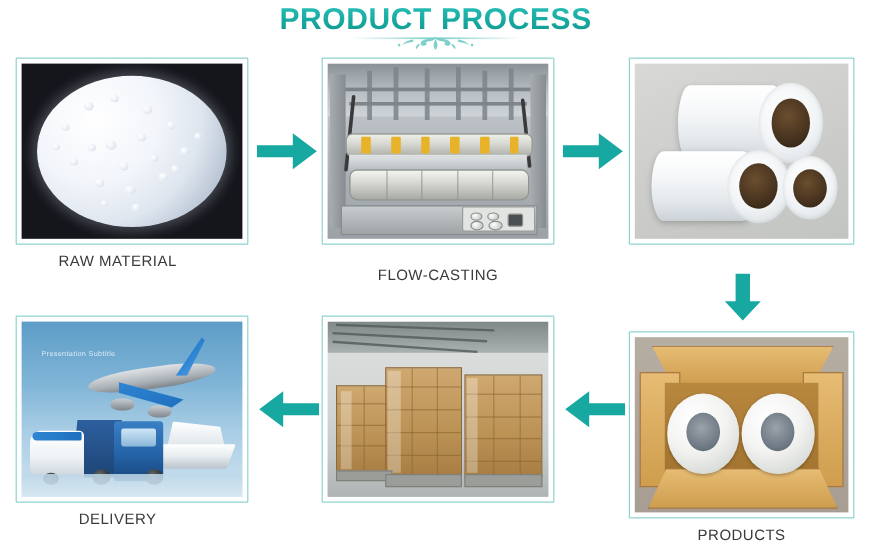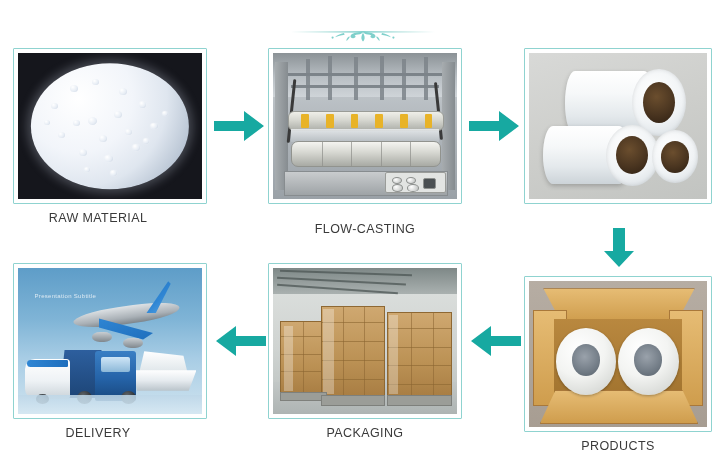--- a/index.html
+++ b/index.html
@@ -310,20 +310,21 @@
   }
   .ph-deliv .water {
     position: absolute; left:0; bottom:0; width:100%; height:13%;
     background: linear-gradient(180deg, rgba(190,215,232,.85), rgba(214,232,242,.95));
   }
 </style>
 </head>
 <body>
 
 <div id="title-area">
+  <div id="page-title">PRODUCT PROCESS</div>
   <svg id="title-ornament" viewBox="0 0 160 18">
     <defs>
       <linearGradient id="ograd" x1="0" y1="0" x2="1" y2="0">
         <stop offset="0%" stop-color="#ffffff"></stop>
         <stop offset="25%" stop-color="#bfe6e3"></stop>
         <stop offset="50%" stop-color="#6fcac5"></stop>
         <stop offset="75%" stop-color="#bfe6e3"></stop>
         <stop offset="100%" stop-color="#ffffff"></stop>
       </linearGradient>
     </defs>
@@ -497,21 +498,20 @@
         <div class="bx-vline" style="left:72%;"></div>
       </div>
       <div class="wrap" style="left:27%; top:28%; width:6%; height:58%;"></div>
       <div class="wrap" style="left:63%; top:32%; width:5%; height:54%;"></div>
       <div class="wrap" style="left:6%; top:40%; width:5%; height:44%;"></div>
       <div class="pallet" style="left:4%; top:85%; width:24%; height:5%;"></div>
       <div class="pallet" style="left:26%; top:87%; width:34%; height:6%;"></div>
       <div class="pallet" style="left:62%; top:87%; width:34%; height:6%;"></div>
     </div>
   </div>
-  <div class="caption" style="top:163px;">PACKAGING</div>
 </div>
 
 <svg class="arrow" style="left:214px; top:323px; width:52px; height:36px;" viewBox="0 0 52 36">
   <path d="M52 13 H22 V3 L2 18 L22 33 V23 H52 Z" fill="#17a9a1"></path>
 </svg>
 
 <div class="cell" style="left:13px; top:263px; width:170px; height:185px;">
   <div class="frame" style="width:194px; height:156px;">
     <div class="photo ph-deliv">
       <div class="subtitle">Presentation Subtitle</div>

